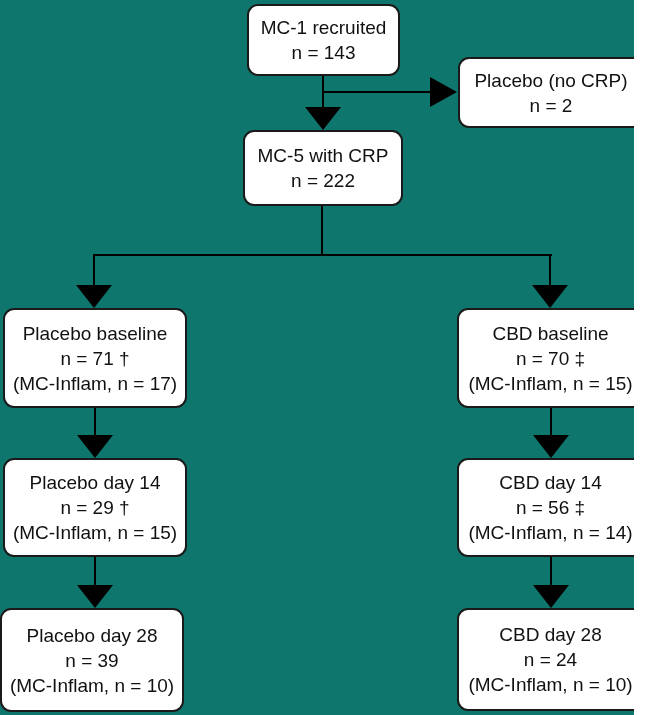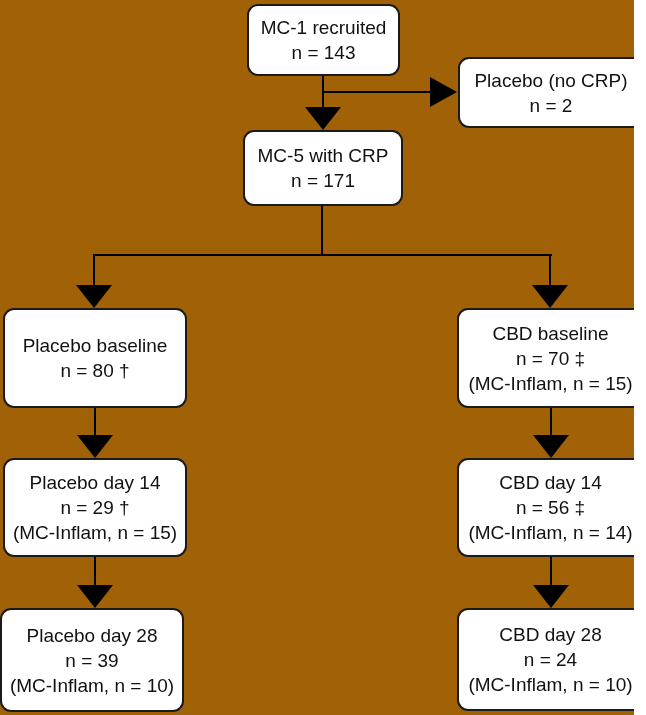--- a/index.html
+++ b/index.html
@@ -4,21 +4,21 @@
 <style>
   html, body {
     margin: 0;
     padding: 0;
     background: #ffffff;
   }
   .canvas {
     position: relative;
     width: 634px;
     height: 715px;
-    background: #a16207;
+    background: #0f766e;
     font-family: "Liberation Sans", "DejaVu Sans", sans-serif;
     color: #111111;
     overflow: hidden;
   }
   .node {
     position: absolute;
     box-sizing: border-box;
     background: #ffffff;
     border: 2px solid #1a1a1a;
     border-radius: 11px;
@@ -94,26 +94,27 @@
     <div class="nl">n = 143</div>
   </div>
 
   <div class="node" id="n-excluded">
     <div class="nl">Placebo (no CRP)</div>
     <div class="nl">n = 2</div>
   </div>
 
   <div class="node" id="n-withcrp">
     <div class="nl">MC-5 with CRP</div>
-    <div class="nl">n = 171</div>
+    <div class="nl">n = 222</div>
   </div>
 
   <div class="node" id="n-placebo-baseline">
     <div class="nl">Placebo baseline</div>
-    <div class="nl">n = 80 †</div>
+    <div class="nl">n = 71 †</div>
+    <div class="nl">(MC-Inflam, n = 17)</div>
   </div>
 
   <div class="node" id="n-cbd-baseline">
     <div class="nl">CBD baseline</div>
     <div class="nl">n = 70 ‡</div>
     <div class="nl">(MC-Inflam, n = 15)</div>
   </div>
 
   <div class="node" id="n-placebo-day14">
     <div class="nl">Placebo day 14</div>

